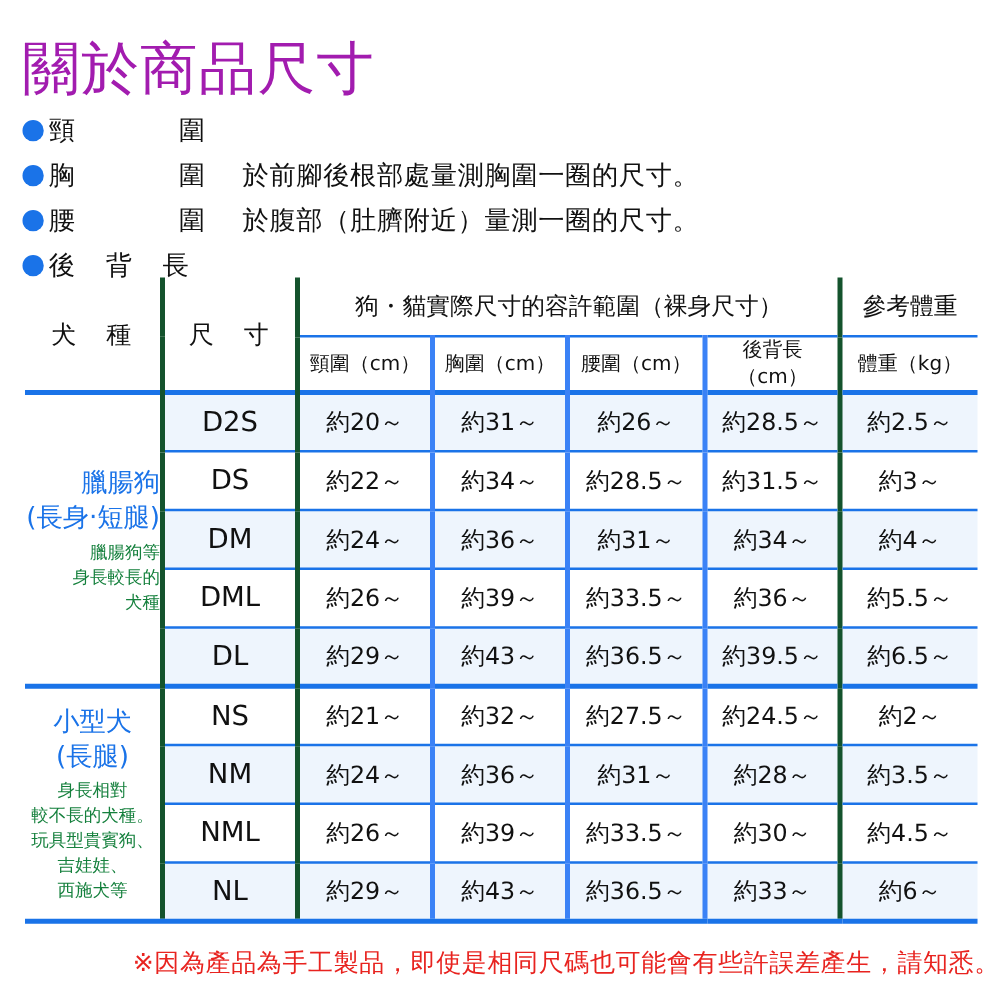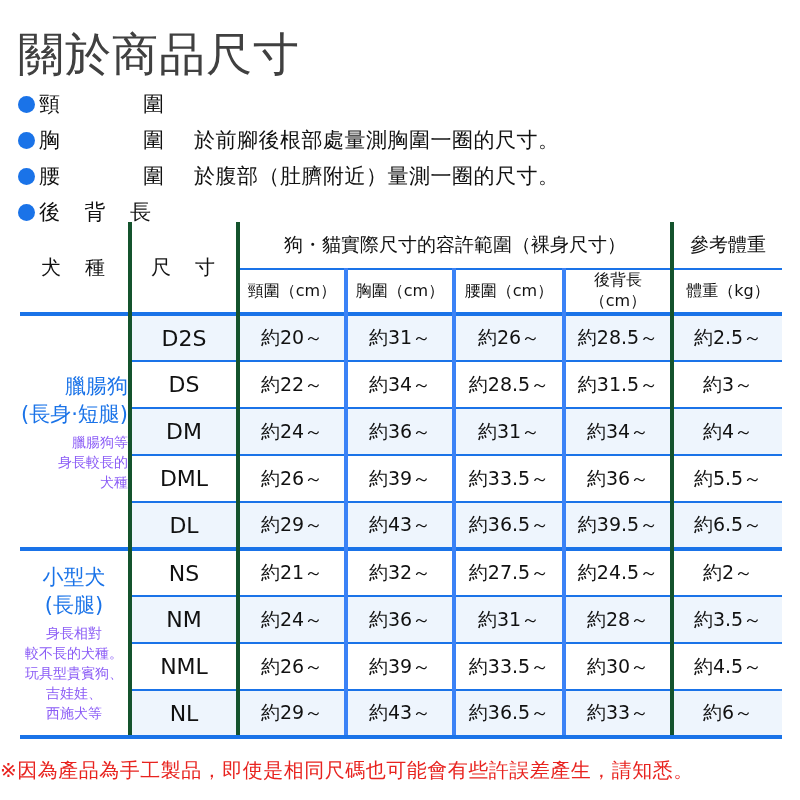--- a/index.html
+++ b/index.html
@@ -2,21 +2,21 @@
 <html><head>
 <meta charset="utf-8">
 <style>
   html, body { margin: 0; padding: 0; background: #ffffff; }
   body {
     width: 800px; height: 800px; position: relative; overflow: hidden;
     font-family: "DejaVu Sans", "Liberation Sans", sans-serif; color: #111111;
   }
   .title {
     position: absolute; left: 18px; top: 26px;
-    font-size: 46px; font-weight: normal; letter-spacing: 1px; color: #404040;
+    font-size: 46px; font-weight: normal; letter-spacing: 1px; color: #a21caf;
     line-height: 56px;
   }
   .measure-list { position: absolute; left: 18px; top: 86px; width: 780px; }
   .measure-row { display: flex; align-items: center; height: 36px; font-size: 21px; }
   .bullet-dot {
     width: 17px; height: 17px; border-radius: 50%; background: #1a73e8;
     margin-right: 4px; flex: none;
   }
   .measure-label {
     width: 125px; display: flex; justify-content: space-between; padding-right: 0;
@@ -40,26 +40,26 @@
 
   .h-group { height: 47px; font-size: 19px; }
   .h-sub { height: 45px; font-size: 16px; }
   .h-main { font-size: 20px; letter-spacing: 2px; }
   .data-row { height: 47px; }
   .size-cell { font-size: 22px; font-weight: bold; }
   .val-cell { font-size: 19px; }
   .shade { background: #eef5fd; }
   .breed-cell { vertical-align: middle; }
   .breed-name { color: #1a73e8; font-size: 21px; line-height: 28px; }
-  .breed-desc { font-size: 14px; line-height: 20px; margin-top: 4px; color: #8b5cf6; }
+  .breed-desc { font-size: 14px; line-height: 20px; margin-top: 4px; color: #15803d; }
   .bottom-line { border-bottom: 4px solid #1a73e8; }
 
   .note {
     position: absolute; left: 0; width: 800px; top: 757px;
-    text-align: left; color: #e8231f; font-size: 20px; letter-spacing: 0.5px;
+    text-align: right; color: #e8231f; font-size: 20px; letter-spacing: 0.5px;
   }
 </style>
 </head>
 <body>
 
 <div class="title">關於商品尺寸</div>
 
 <div class="measure-list">
   <div class="measure-row">
     <span class="bullet-dot"></span>

